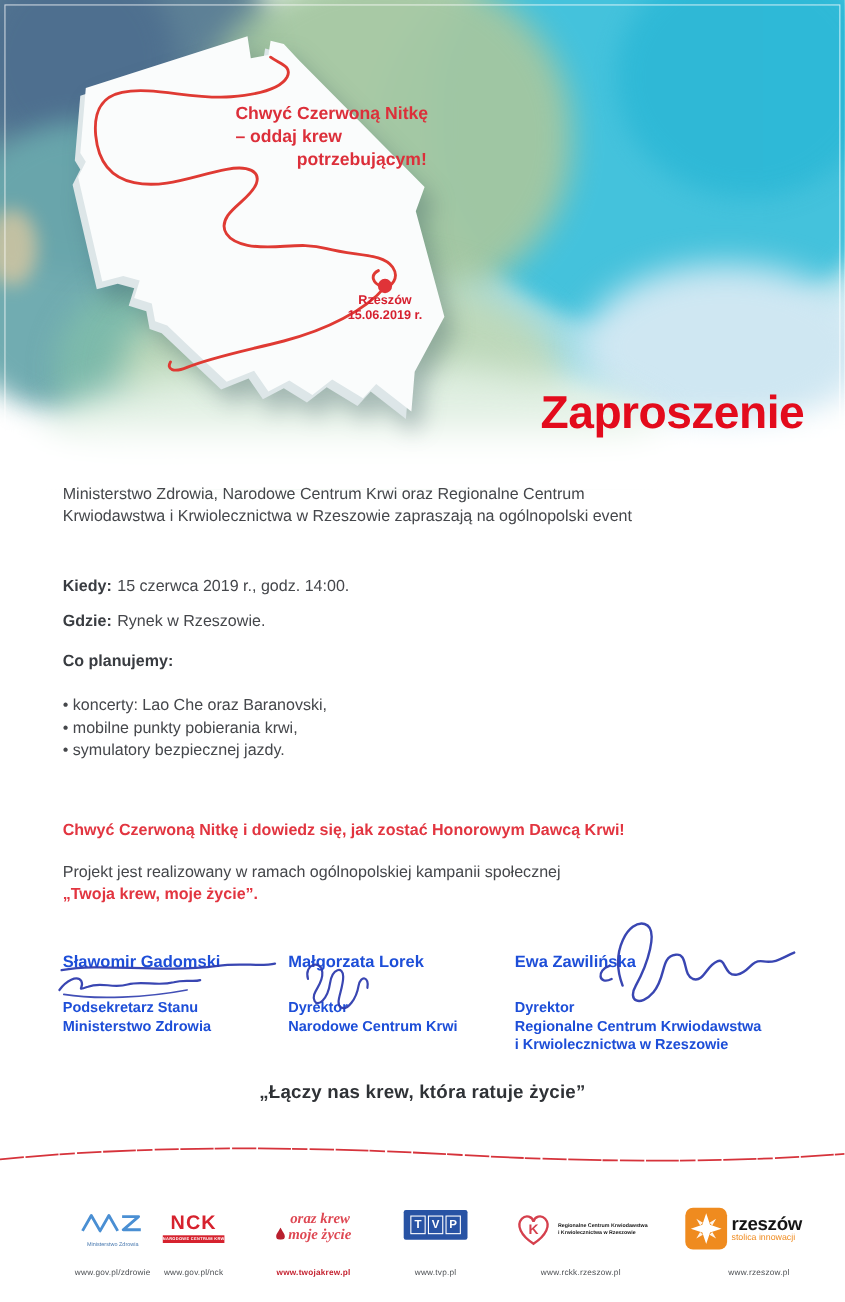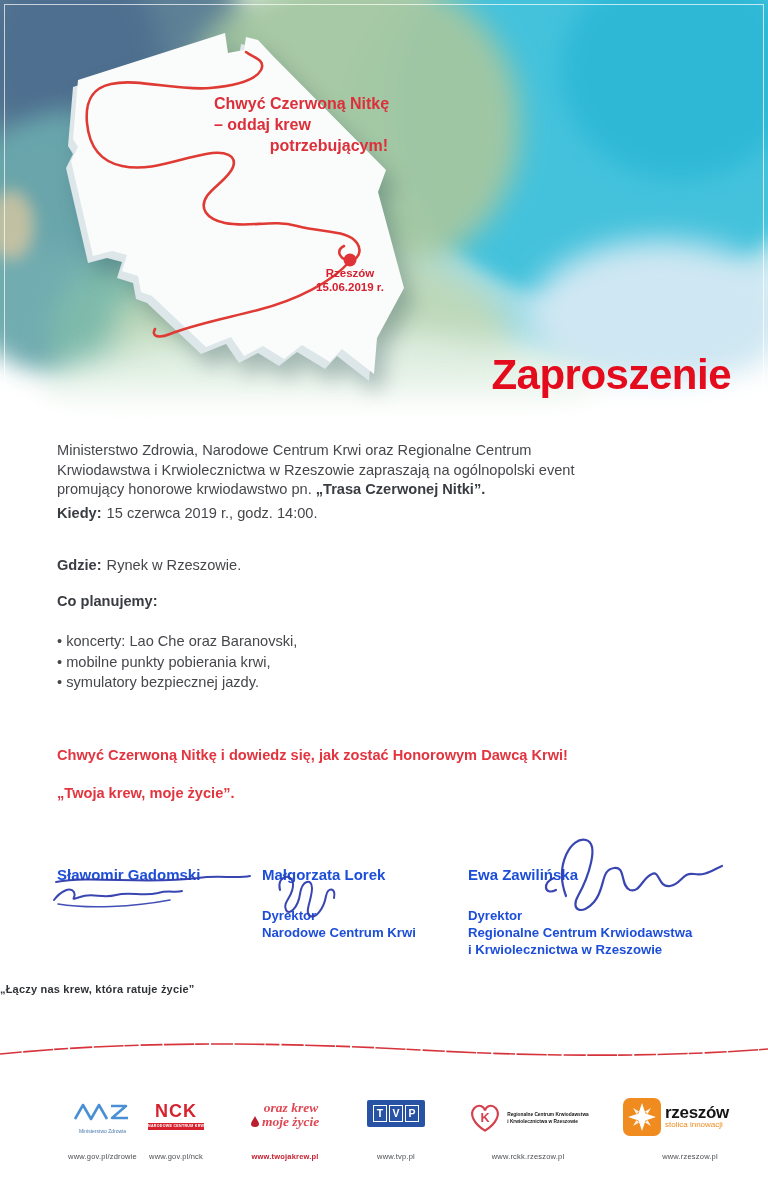--- a/index.html
+++ b/index.html
@@ -33,33 +33,33 @@
   .map-loc{position:absolute;left:300px;top:266px;width:100px;text-align:center;color:#d6202f;
            font-weight:bold;font-size:11.5px;line-height:14px;}
 
   .title{position:absolute;right:37px;top:351px;font-size:42px;font-weight:bold;color:#e30b1c;letter-spacing:-.5px;}
 
   
   .tb{position:absolute;left:57px;color:#45474b;font-size:14.6px;line-height:19.5px;}
   .bold{font-weight:bold;color:#393c41;}
   .blabel{font-weight:bold;color:#393c41;margin-right:5px;}
   .intro{top:441px;width:660px;}
-  .kiedy{top:504px;} .gdzie{top:556px;} .plan{top:592px;font-weight:bold;color:#393c41;}
+  .kiedy{top:524px;} .gdzie{top:556px;} .plan{top:592px;font-weight:bold;color:#393c41;}
   .bullets{top:631px;line-height:20.6px;}
   .cta{top:746px;font-weight:bold;color:#e23540;}
   .campaign{top:784px;}
   .campaign .l2{font-weight:bold;color:#e23540;}
 
   
   .sig-col{position:absolute;top:866px;color:#1d4ed8;}
   .sig-name{font-size:15px;font-weight:bold;white-space:nowrap;}
   .sig-titles{margin-top:24px;font-size:13.2px;font-weight:bold;line-height:17px;white-space:nowrap;}
   .sig-ink{position:absolute;}
 
-  .quote{position:absolute;left:0;top:983px;width:768px;font-size:11px;
+  .quote{position:absolute;left:0;top:983px;width:768px;text-align:center;font-size:17px;
          font-weight:bold;color:#2f3236;letter-spacing:.2px;}
 
   .wave{position:absolute;left:0;top:1030px;}
 
   
   .logo{position:absolute;top:1093px;height:72px;text-align:center;}
   .logo .url{position:absolute;top:59px;left:0;width:100%;font-size:7.5px;color:#4b4e52;letter-spacing:.2px;white-space:nowrap;}
   .mz{left:55px;width:95px;} .mz svg{margin-top:6px;}
   .mz-cap{font-size:5px;color:#4a7ab0;margin-top:1px;}
   .nck{left:138px;width:76px;}
@@ -125,45 +125,49 @@
   <div class="map-loc">
     <div>Rzeszów</div>
     <div>15.06.2019 r.</div>
   </div>
 
   <div class="title">Zaproszenie</div>
 
   <div class="tb intro">
     <div>Ministerstwo Zdrowia, Narodowe Centrum Krwi oraz Regionalne Centrum</div>
     <div>Krwiodawstwa i Krwiolecznictwa w Rzeszowie zapraszają na ogólnopolski event</div>
-    <div><span>promujący honorowe krwiodawstwo pn. </span><span class="bold">„Trasa Czerwonej Nitki”.</span></div>
   </div>
 
   <div class="tb kiedy">
     <span class="blabel">Kiedy:</span><span>15 czerwca 2019 r., godz. 14:00.</span>
   </div>
   <div class="tb gdzie">
     <span class="blabel">Gdzie:</span><span>Rynek w Rzeszowie.</span>
   </div>
   <div class="tb plan">Co planujemy:</div>
 
   <div class="tb bullets">
     <div>• koncerty: Lao Che oraz Baranovski,</div>
     <div>• mobilne punkty pobierania krwi,</div>
     <div>• symulatory bezpiecznej jazdy.</div>
   </div>
 
   <div class="tb cta">Chwyć Czerwoną Nitkę i dowiedz się, jak zostać Honorowym Dawcą Krwi!</div>
 
   <div class="tb campaign">
+    <div>Projekt jest realizowany w ramach ogólnopolskiej kampanii społecznej</div>
     <div class="l2">„Twoja krew, moje życie”.</div>
   </div>
 
   <div class="sig-col" style="left:57px;width:200px;">
     <div class="sig-name">Sławomir Gadomski</div>
+    <div class="sig-titles">
+      <div>Podsekretarz Stanu</div>
+      <div>Ministerstwo Zdrowia</div>
+    </div>
   </div>
   <div class="sig-col" style="left:262px;width:200px;">
     <div class="sig-name">Małgorzata Lorek</div>
     <div class="sig-titles">
       <div>Dyrektor</div>
       <div>Narodowe Centrum Krwi</div>
     </div>
   </div>
   <div class="sig-col" style="left:468px;width:285px;">
     <div class="sig-name">Ewa Zawilińska</div>

